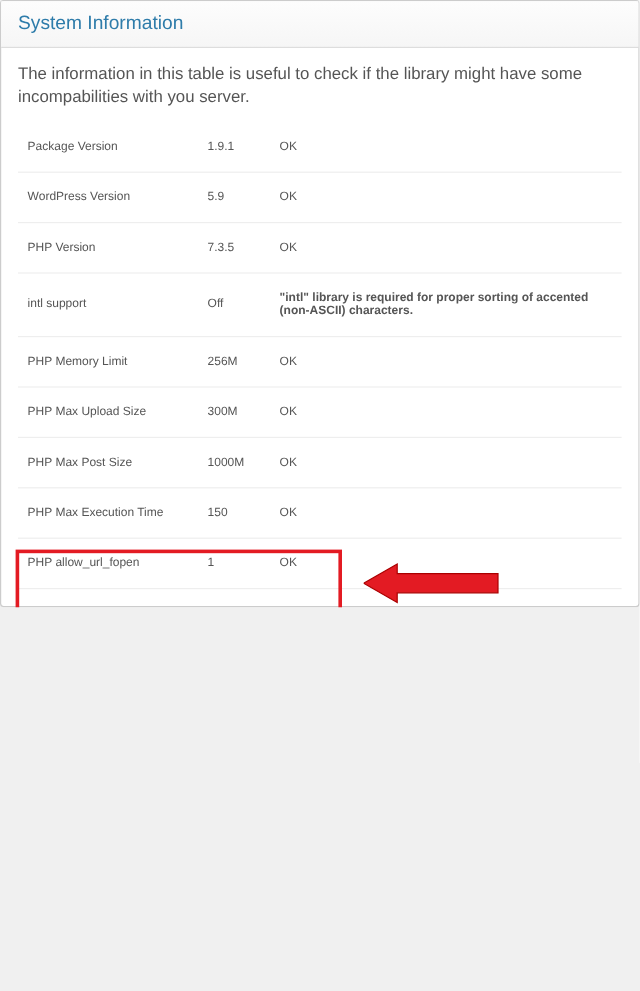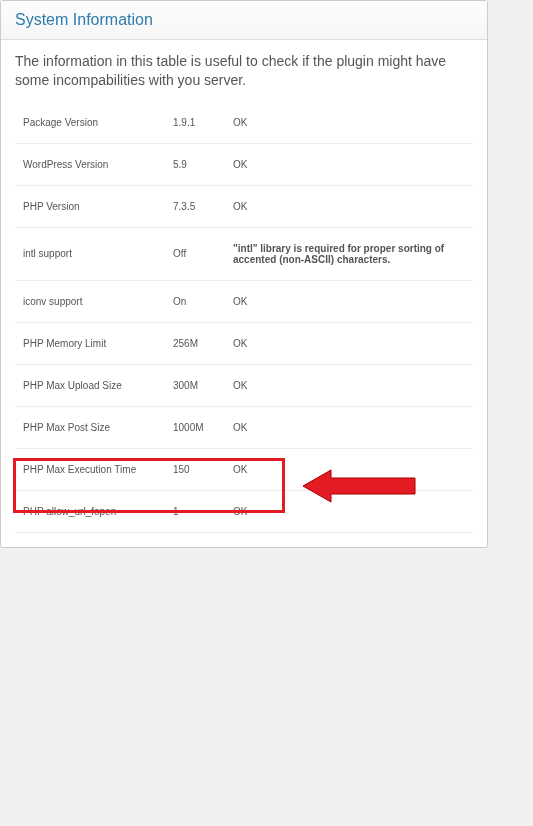--- a/index.html
+++ b/index.html
@@ -3,21 +3,21 @@
   <meta charset="utf-8">
   <style>
     * { box-sizing: border-box; margin: 0; padding: 0; }
     body {
       background: #f0f0f0;
       font-family: "Segoe UI", Arial, sans-serif;
       font-size: 14px;
       color: #444;
     }
     .panel {
-      width: 488px;
+      width: 533px;
       background: #fff;
       border: 1px solid #ccc;
       border-radius: 3px;
       position: relative;
     }
     .panel-header {
       background: linear-gradient(#fdfdfd, #f6f6f6);
       border-bottom: 1px solid #ddd;
       padding: 10px 14px;
       color: #2e7caa;
@@ -59,21 +59,21 @@
       pointer-events: none;
     }
     .arrow svg { display: block; }
   </style>
 </head>
 <body>
 
 <div class="panel">
   <div class="panel-header">System Information</div>
   <div class="panel-body">
-    <p class="description">The information in this table is useful to check if the plugin might have some incompabilities with you server.</p>
+    <p class="description">The information in this table is useful to check if the library might have some incompabilities with you server.</p>
     <table class="table">
       <tbody>
         <tr>
           <td class="col-label">Package Version</td>
           <td class="col-value">1.9.1</td>
           <td class="col-status">OK</td>
         </tr>
         <tr>
           <td class="col-label">WordPress Version</td>
           <td class="col-value">5.9</td>
@@ -81,25 +81,20 @@
         </tr>
         <tr>
           <td class="col-label">PHP Version</td>
           <td class="col-value">7.3.5</td>
           <td class="col-status">OK</td>
         </tr>
         <tr>
           <td class="col-label">intl support</td>
           <td class="col-value">Off</td>
           <td class="col-status status-bold">"intl" library is required for proper sorting of accented (non-ASCII) characters.</td>
-        </tr>
-        <tr>
-          <td class="col-label">iconv support</td>
-          <td class="col-value">On</td>
-          <td class="col-status">OK</td>
         </tr>
         <tr id="row-7">
           <td class="col-label">PHP Memory Limit</td>
           <td class="col-value">256M</td>
           <td class="col-status">OK</td>
         </tr>
         <tr>
           <td class="col-label">PHP Max Upload Size</td>
           <td class="col-value">300M</td>
           <td class="col-status">OK</td>

